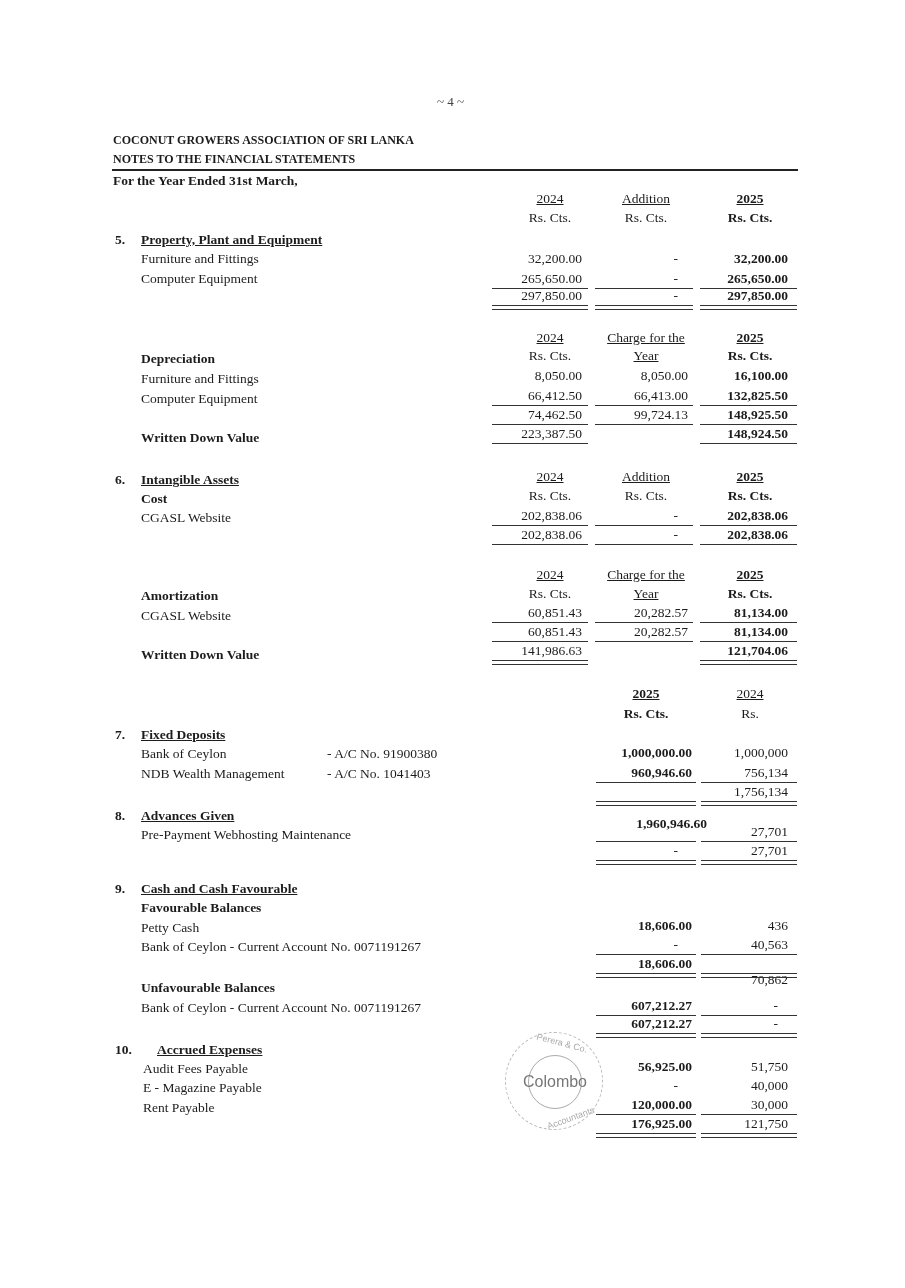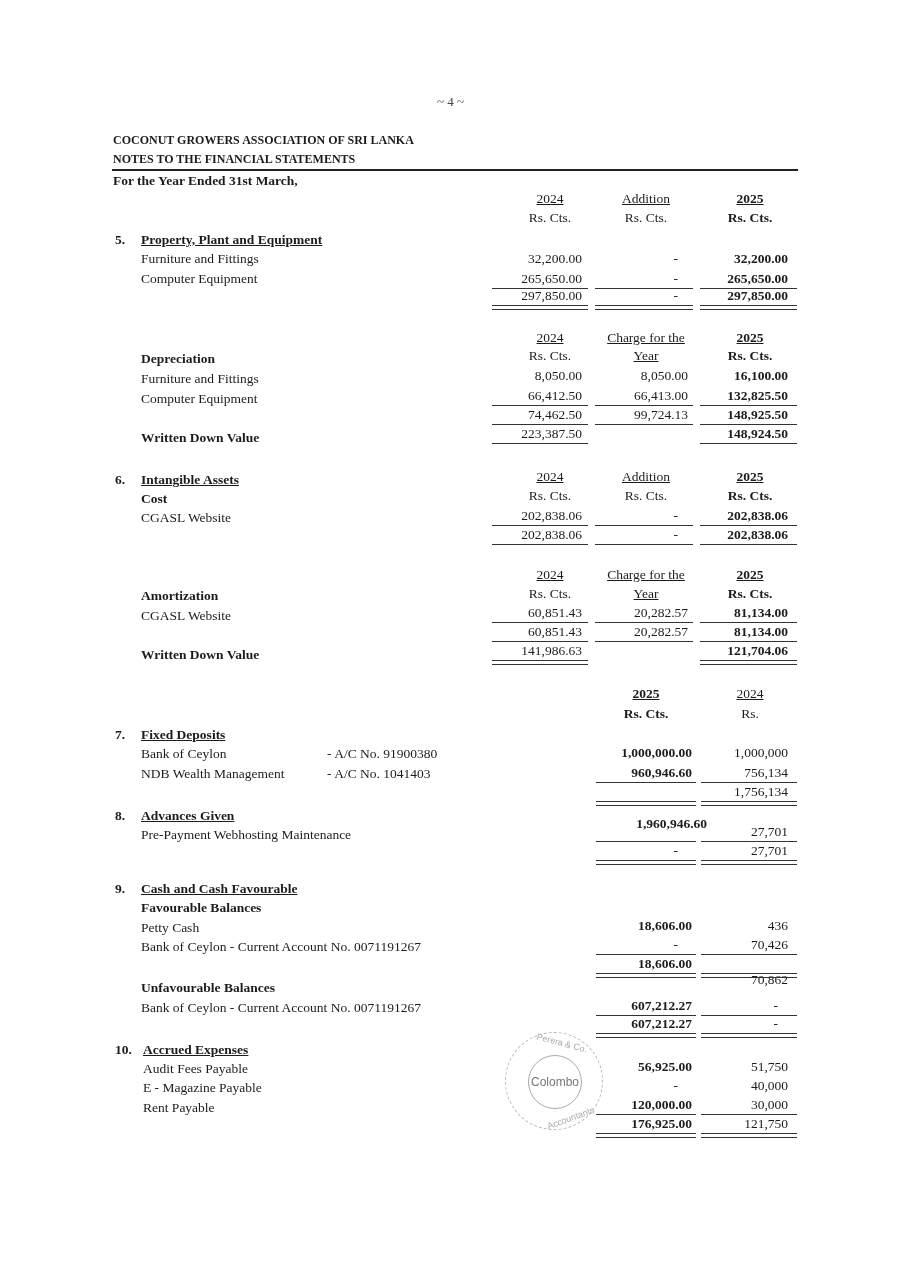--- a/index.html
+++ b/index.html
@@ -18,21 +18,21 @@
   .page-num { font-size: 13px; color: #444; }
   .title { font-size: 12px; font-weight: bold; }
   .hrule { position: absolute; left: 112px; width: 686px; border-top: 2.2px solid #222; }
   .stamp {
     position: absolute; left: 505px; top: 1032px; width: 96px; height: 96px;
     border-radius: 50%; border: 1px dashed #bbb; color: #999;
   }
   .stamp-inner {
     position: absolute; left: 22px; top: 22px; width: 52px; height: 52px;
     border-radius: 50%; border: 1.2px solid #aaa; font-family: "Liberation Sans", sans-serif;
-    font-size: 12px; display: flex; align-items: center; justify-content: center; color: #777;
+    font-size: 16px; display: flex; align-items: center; justify-content: center; color: #777;
   }
   .stamp-arc { position: absolute; font-family: "Liberation Sans", sans-serif; font-size: 9px; color: #aaa; }
 </style>
 </head>
 <body>
 
 <div class="abs page-num" style="left:437px;top:94px;">~ 4 ~</div>
 <div class="abs title" style="left:113px;top:133px;">COCONUT GROWERS ASSOCIATION OF SRI  LANKA</div>
 <div class="abs title" style="left:113px;top:152px;">NOTES TO THE FINANCIAL STATEMENTS</div>
 <div class="hrule" style="top:169px;"></div>
@@ -220,21 +220,21 @@
 <div class="abs b u" style="left:141px;top:881px;">Cash and Cash Favourable</div>
 <div class="abs b" style="left:141px;top:900px;">Favourable Balances</div>
 <div>
   <div class="abs" style="left:141px;top:920px;">Petty Cash</div>
   <div class="num b" style="left:590px;width:102px;top:918px;">18,606.00</div>
   <div class="num" style="left:700px;width:88px;top:918px;">436</div>
 </div>
 <div>
   <div class="abs" style="left:141px;top:939px;">Bank of Ceylon - Current Account No. 0071191267</div>
   <div class="num" style="left:590px;width:88px;top:937px;">-</div>
-  <div class="num" style="left:700px;width:88px;top:937px;">70,426</div>
+  <div class="num" style="left:700px;width:88px;top:937px;">40,563</div>
 </div>
 <div class="line" style="left:596px;width:100px;top:954px;"></div>
 <div class="line" style="left:701px;width:96px;top:954px;"></div>
 <div>
   <div class="num b" style="left:590px;width:102px;top:956px;">18,606.00</div>
   <div class="num" style="left:700px;width:88px;top:972px;">70,862</div>
 </div>
 <div class="dline" style="left:596px;width:100px;top:973px;"></div>
 <div class="dline" style="left:701px;width:96px;top:973px;"></div>
 
@@ -247,21 +247,21 @@
 <div class="line" style="left:596px;width:100px;top:1015px;"></div>
 <div class="line" style="left:701px;width:96px;top:1015px;"></div>
 <div>
   <div class="num b" style="left:590px;width:102px;top:1016px;">607,212.27</div>
   <div class="num" style="left:700px;width:78px;top:1016px;">-</div>
 </div>
 <div class="dline" style="left:596px;width:100px;top:1033px;"></div>
 <div class="dline" style="left:701px;width:96px;top:1033px;"></div>
 
 <div class="abs b" style="left:115px;top:1042px;">10.</div>
-<div class="abs b u" style="left:143px;top:1042px;text-align:center;">Accrued Expenses</div>
+<div class="abs b u" style="left:157px;top:1042px;text-align:center;">Accrued Expenses</div>
 <div>
   <div class="abs" style="left:143px;top:1061px;">Audit Fees Payable</div>
   <div class="num b" style="left:590px;width:102px;top:1059px;">56,925.00</div>
   <div class="num" style="left:700px;width:88px;top:1059px;">51,750</div>
 </div>
 <div>
   <div class="abs" style="left:143px;top:1080px;">E - Magazine Payable</div>
   <div class="num" style="left:590px;width:88px;top:1078px;">-</div>
   <div class="num" style="left:700px;width:88px;top:1078px;">40,000</div>
 </div>

